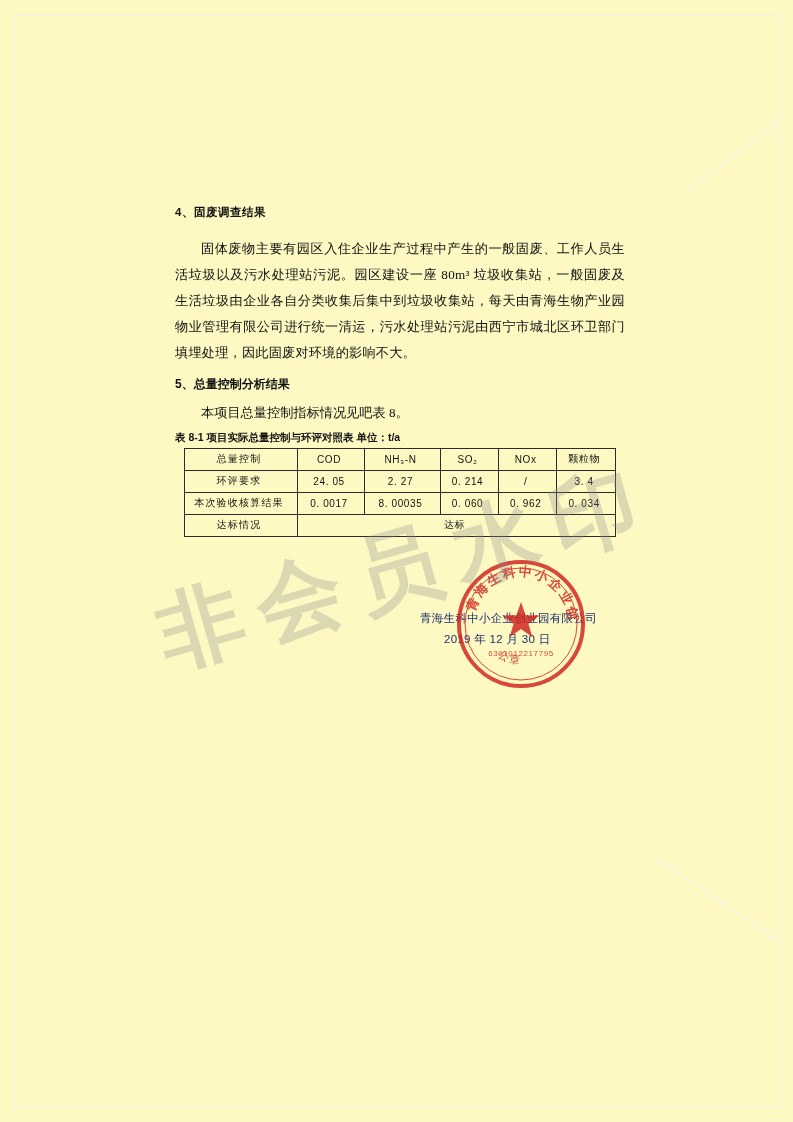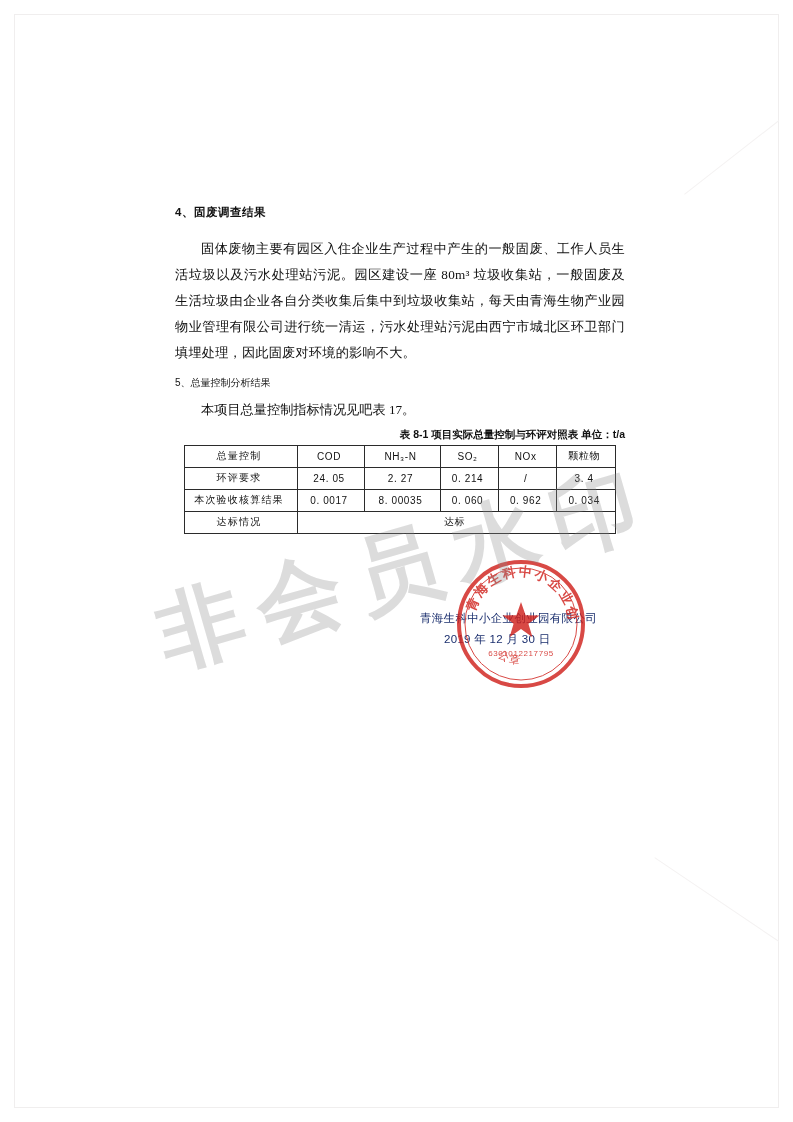--- a/index.html
+++ b/index.html
@@ -4,21 +4,21 @@
 <style>
   html, body {
     margin: 0;
     padding: 0;
     background: #e9e9e9;
   }
   .page {
     position: relative;
     width: 793px;
     height: 1122px;
-    background: #ffffff;
+    background: #fef9c3;
     overflow: hidden;
     font-family: "Liberation Serif", "DejaVu Serif", serif;
   }
   
   .scan-border {
     position: absolute;
     left: 14px;
     top: 14px;
     right: 14px;
     bottom: 14px;
@@ -44,38 +44,38 @@
     line-height: 26px;
     color: #111;
     text-align: justify;
     text-justify: inter-ideograph;
     text-indent: 26px;
     margin: 16px 0 6px 0;
     letter-spacing: 0.2px;
   }
   .heading2 {
     font-family: "Liberation Sans", "DejaVu Sans", sans-serif;
-    font-weight: normal;
-    font-size: 10px;
+    font-weight: bold;
+    font-size: 12px;
     color: #111;
     margin: 10px 0 8px 0;
   }
   .para-tight {
     font-size: 13.2px;
     line-height: 24px;
     color: #111;
     text-indent: 26px;
     margin: 0 0 6px 0;
   }
   .table-caption {
     font-family: "Liberation Sans", "DejaVu Sans", sans-serif;
     font-size: 10.5px;
     font-weight: bold;
     color: #111;
-    text-align: right;
+    text-align: left;
     margin: 2px 0 3px 0;
   }
   table.data {
     border-collapse: collapse;
     width: 432px;
     margin: 0 auto;
     font-family: "Liberation Sans", "DejaVu Sans", sans-serif;
     font-size: 10px;
     color: #111;
   }
@@ -170,21 +170,21 @@
   <div class="content">
 
     <h3 class="heading">4、固废调查结果</h3>
 
     <p class="para">
       <span>固体废物主要有园区入住企业生产过程中产生的一般固废、工作人员生活垃圾以及污水处理站污泥。园区建设一座 80m³ 垃圾收集站，一般固废及生活垃圾由企业各自分类收集后集中到垃圾收集站，每天由青海生物产业园物业管理有限公司进行统一清运，污水处理站污泥由西宁市城北区环卫部门填埋处理，因此固废对环境的影响不大。</span>
     </p>
 
     <h3 class="heading2">5、总量控制分析结果</h3>
 
-    <p class="para-tight">本项目总量控制指标情况见吧表 17。</p>
+    <p class="para-tight">本项目总量控制指标情况见吧表 8。</p>
 
     <div class="table-caption">表 8-1  项目实际总量控制与环评对照表   单位：t/a</div>
 
     <table class="data">
       <tbody>
         <tr>
           <td class="rowhead">总量控制</td>
           <td>COD</td>
           <td>NH₃-N</td>
           <td>SO₂</td>

